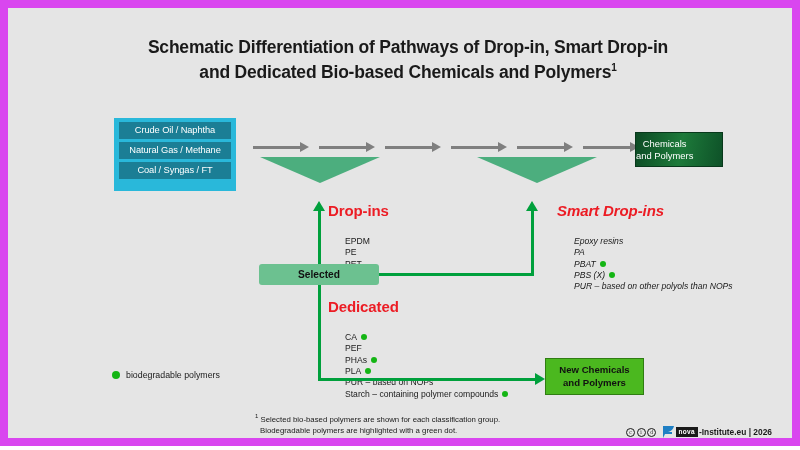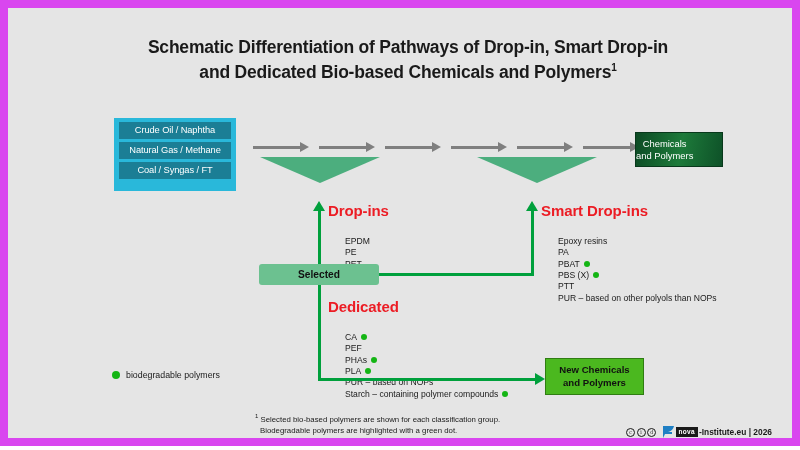--- a/index.html
+++ b/index.html
@@ -341,28 +341,27 @@
   <div class="cat" id="cat-dropins" style="left:320px; top:194px;">
     <div class="cat-head">Drop-ins</div>
     <ul>
       <li><span>EPDM</span></li>
       <li><span>PE</span></li>
       <li><span>PET</span></li>
       <li><span>PP</span></li>
     </ul>
   </div>
 
-  <div class="cat" id="cat-smart" style="left:533px; top:194px;">
+  <div class="cat" id="cat-smart" style="left:549px; top:194px;font-style:italic;">
     <div class="cat-head">Smart Drop-ins</div>
     <ul>
       <li><span>Epoxy resins</span></li>
       <li><span>PA</span></li>
       <li><span>PBAT</span><span class="dot"></span></li>
       <li><span>PBS (X)</span><span class="dot"></span></li>
-      <li><span>PTT</span></li>
       <li><span>PUR – based on other polyols than NOPs</span></li>
     </ul>
   </div>
 
   <div class="cat" id="cat-dedicated" style="left:320px; top:290px;">
     <div class="cat-head">Dedicated</div>
     <ul>
       <li><span>CA</span><span class="dot"></span></li>
       <li><span>PEF</span></li>
       <li><span>PHAs</span><span class="dot"></span></li>

